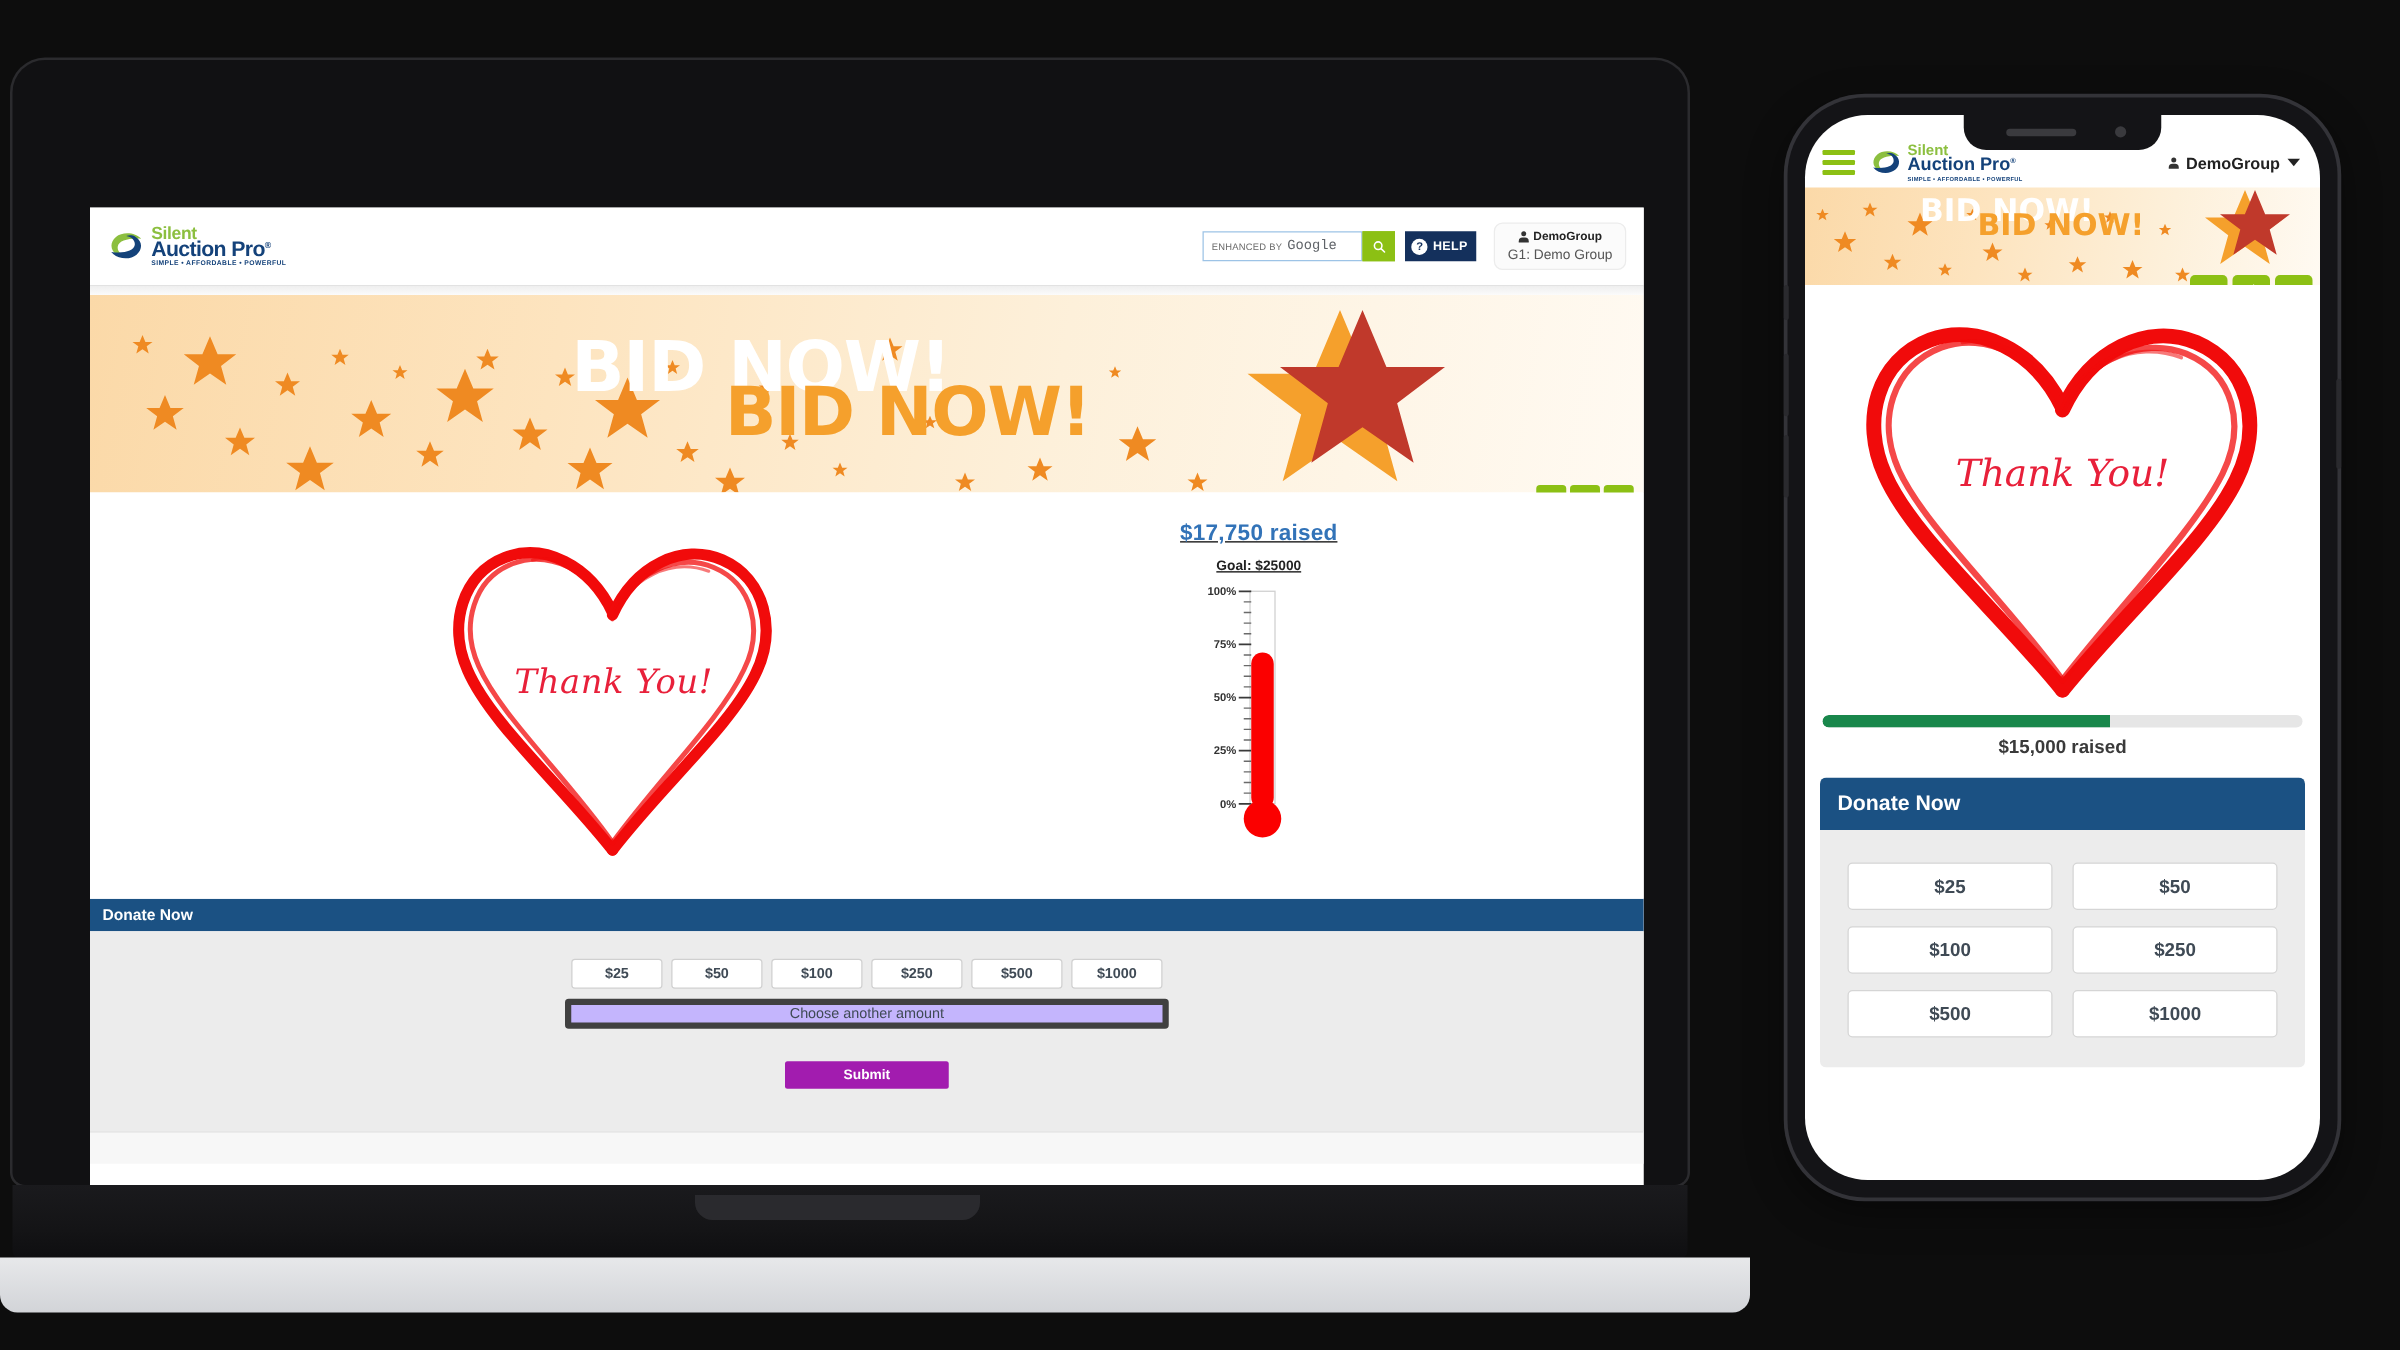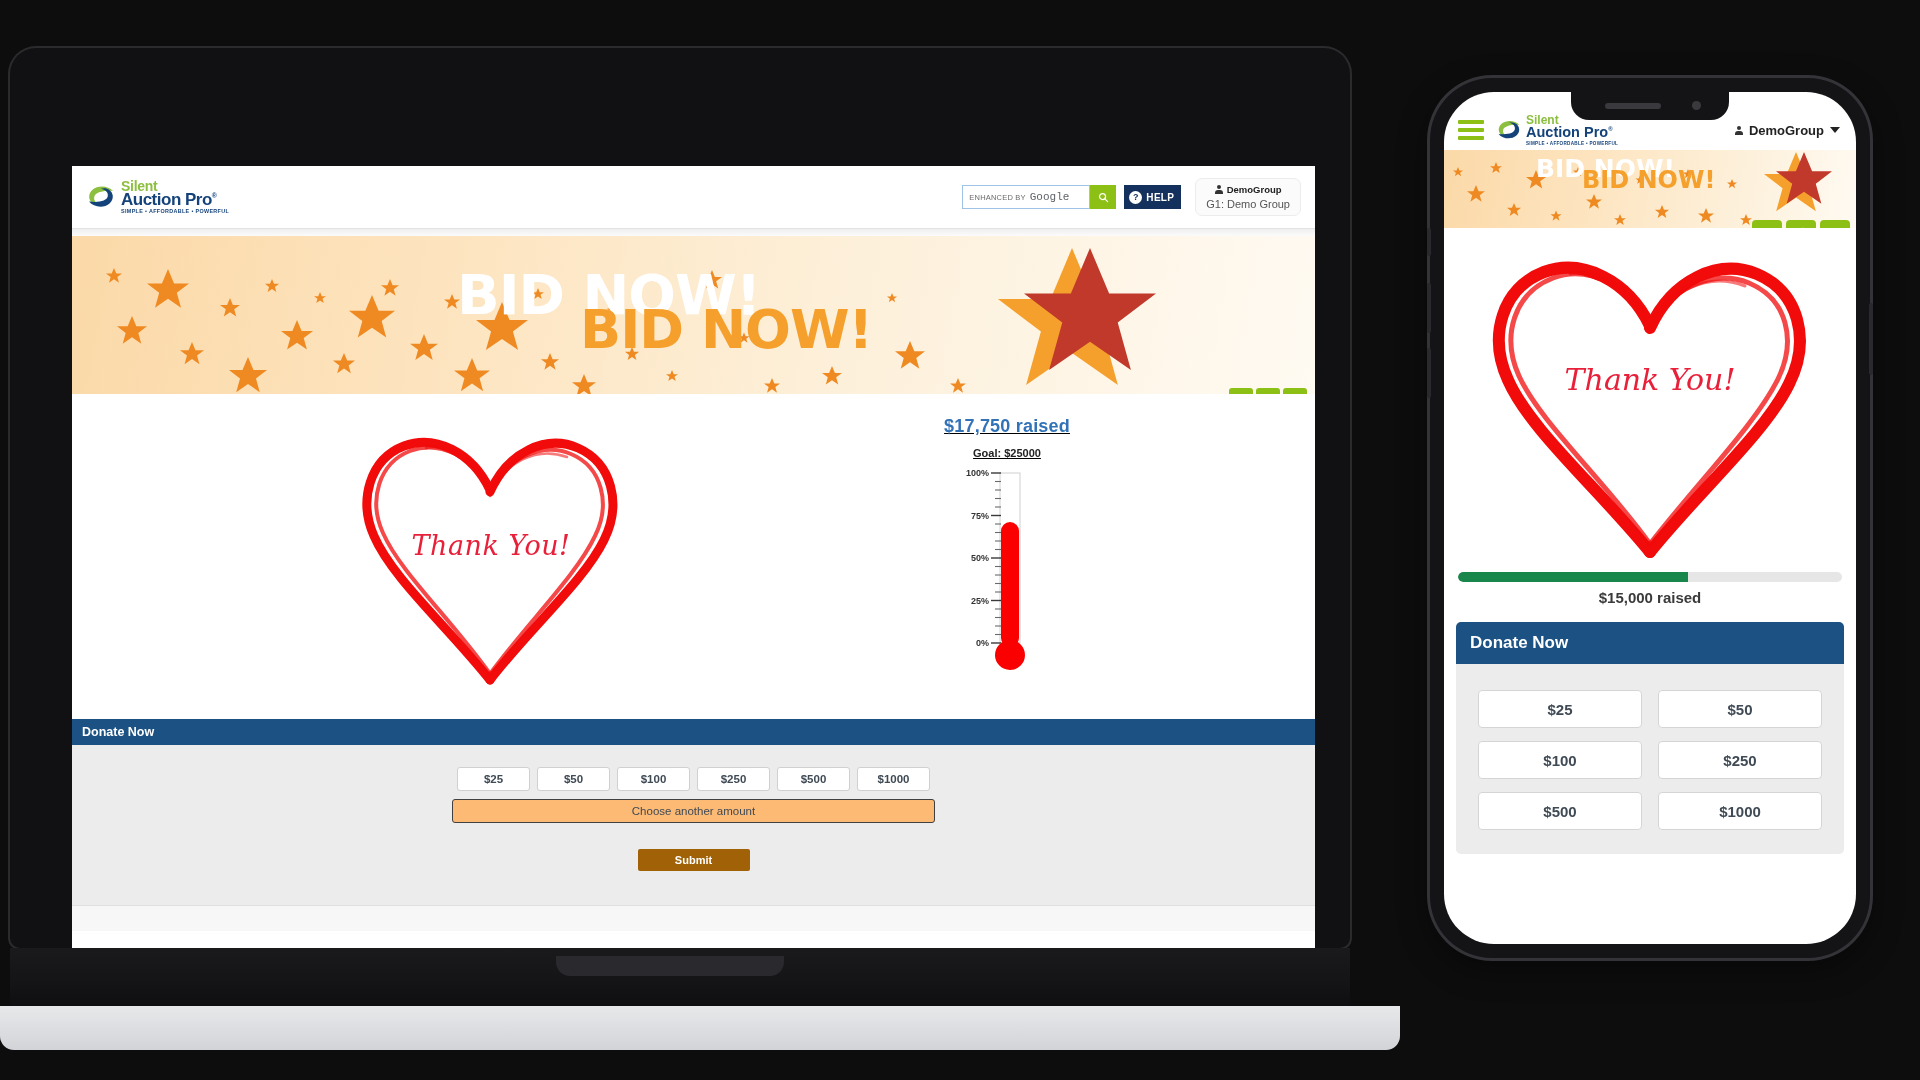--- a/index.html
+++ b/index.html
@@ -143,26 +143,26 @@
     font-size: 12.5px; font-weight: 700;
   }
   .donate-body { background: #ececec; height: 160px; padding-top: 22px; }
   .amt-row { display: flex; gap: 7px; justify-content: center; }
   .amt-btn {
     width: 73px; height: 24px; background: #fff; border: 1px solid #d0d0d0; border-radius: 3px;
     font-size: 11.5px; font-weight: 700; color: #3f4a55; cursor: pointer;
     display: flex; align-items: center; justify-content: center;
   }
   .another-amt {
-    margin: 8px auto 0; width: 483px; height: 24px; background: #fdba74;
-    border: 1px solid #404040; border-radius: 3px; font-size: 11.5px; color: #3f4a55;
+    margin: 8px auto 0; width: 483px; height: 24px; background: #c4b5fd;
+    border: 5px solid #404040; border-radius: 3px; font-size: 11.5px; color: #3f4a55;
     display: flex; align-items: center; justify-content: center; cursor: text;
   }
   .submit-btn {
-    margin: 26px auto 16px; width: 112px; height: 22px; background: #a16207; border: none;
+    margin: 26px auto 16px; width: 131px; height: 22px; background: #a21caf; border: none;
     border-radius: 2px; color: #fff; font-size: 11px; font-weight: 700; cursor: pointer;
     display: flex; align-items: center; justify-content: center;
   }
   .footer-strip { height: 26px; background: #f7f7f7; border-top: 1px solid #e0e0e0; }
 
   
   #phone { position: absolute; left: 1430px; top: 78px; width: 440px; height: 880px; }
   .phone-frame {
     position: absolute; inset: 0; background: #141417;
     border-radius: 62px; box-shadow: 0 0 0 3px #333338, 0 10px 32px rgba(0,0,0,.45);

